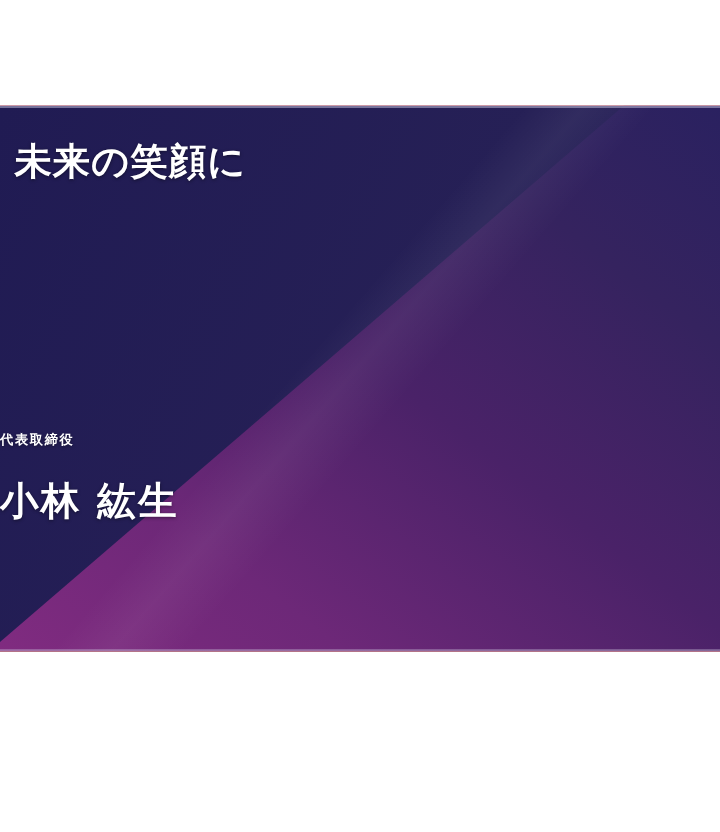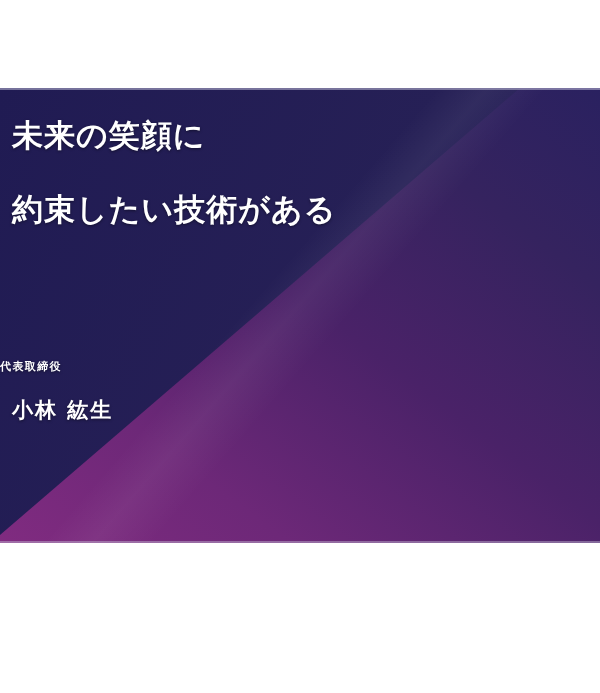--- a/index.html
+++ b/index.html
@@ -123,23 +123,23 @@
     position: absolute;
     left: 0;
     top: 271px;
     font-size: 11px;
     letter-spacing: 1.4px;
     font-weight: 700;
   }
 
   #person-name {
     position: absolute;
-    left: 12px;
+    left: 0;
     top: 308px;
-    font-size: 21px;
+    font-size: 32px;
     letter-spacing: 2px;
     font-weight: 700;
   }
 </style>
 </head>
 <body>
 
 <div id="slide-canvas">
 
   <div id="hero-banner">
@@ -147,21 +147,20 @@
     <div class="band-navy"></div>
     <div class="band-purple"></div>
     <div class="band-sheen"></div>
     <div class="band-edge-top"></div>
     <div class="band-edge-bottom"></div>
 
     <div id="hero-text">
 
       <div class="jp" id="headline-line-1">未来の笑顔に</div>
 
-      <div class="jp" id="headline-line-2">約束したい技術がある</div>
 
 
       <div class="jp" id="job-title">代表取締役</div>
 
       <div class="jp" id="person-name">小林 紘生</div>
 
     </div>
   </div>
 </div>
 

